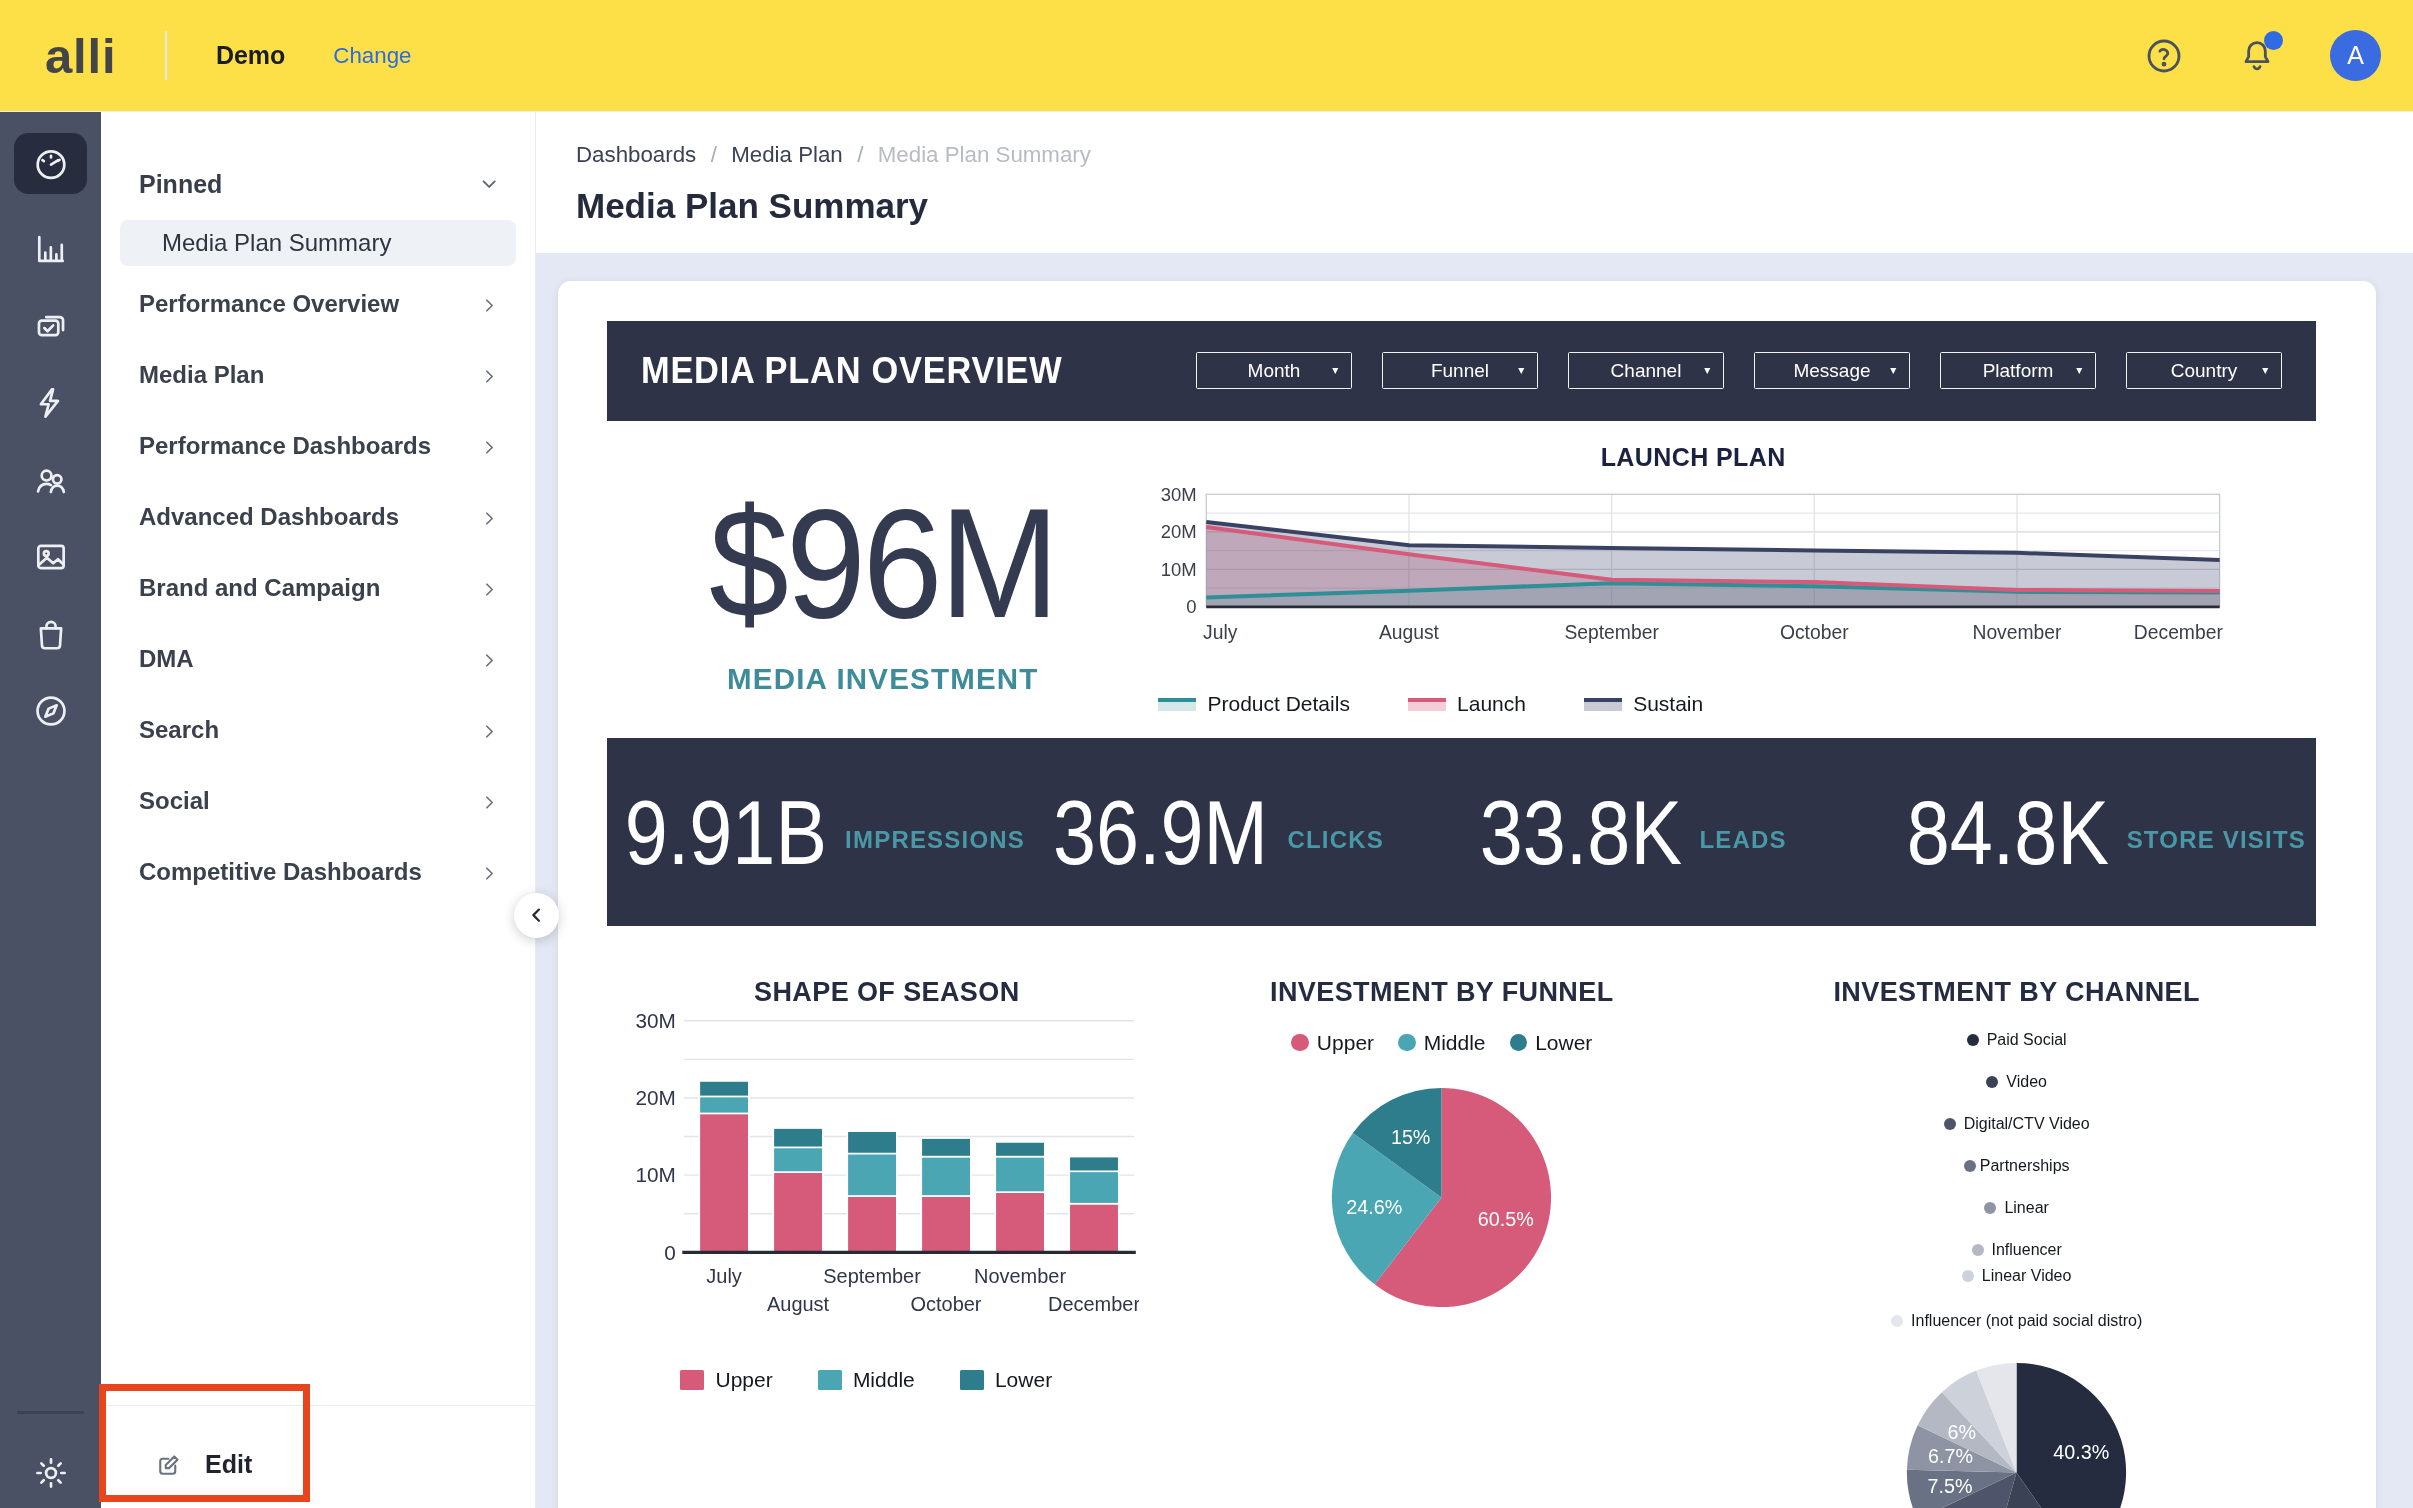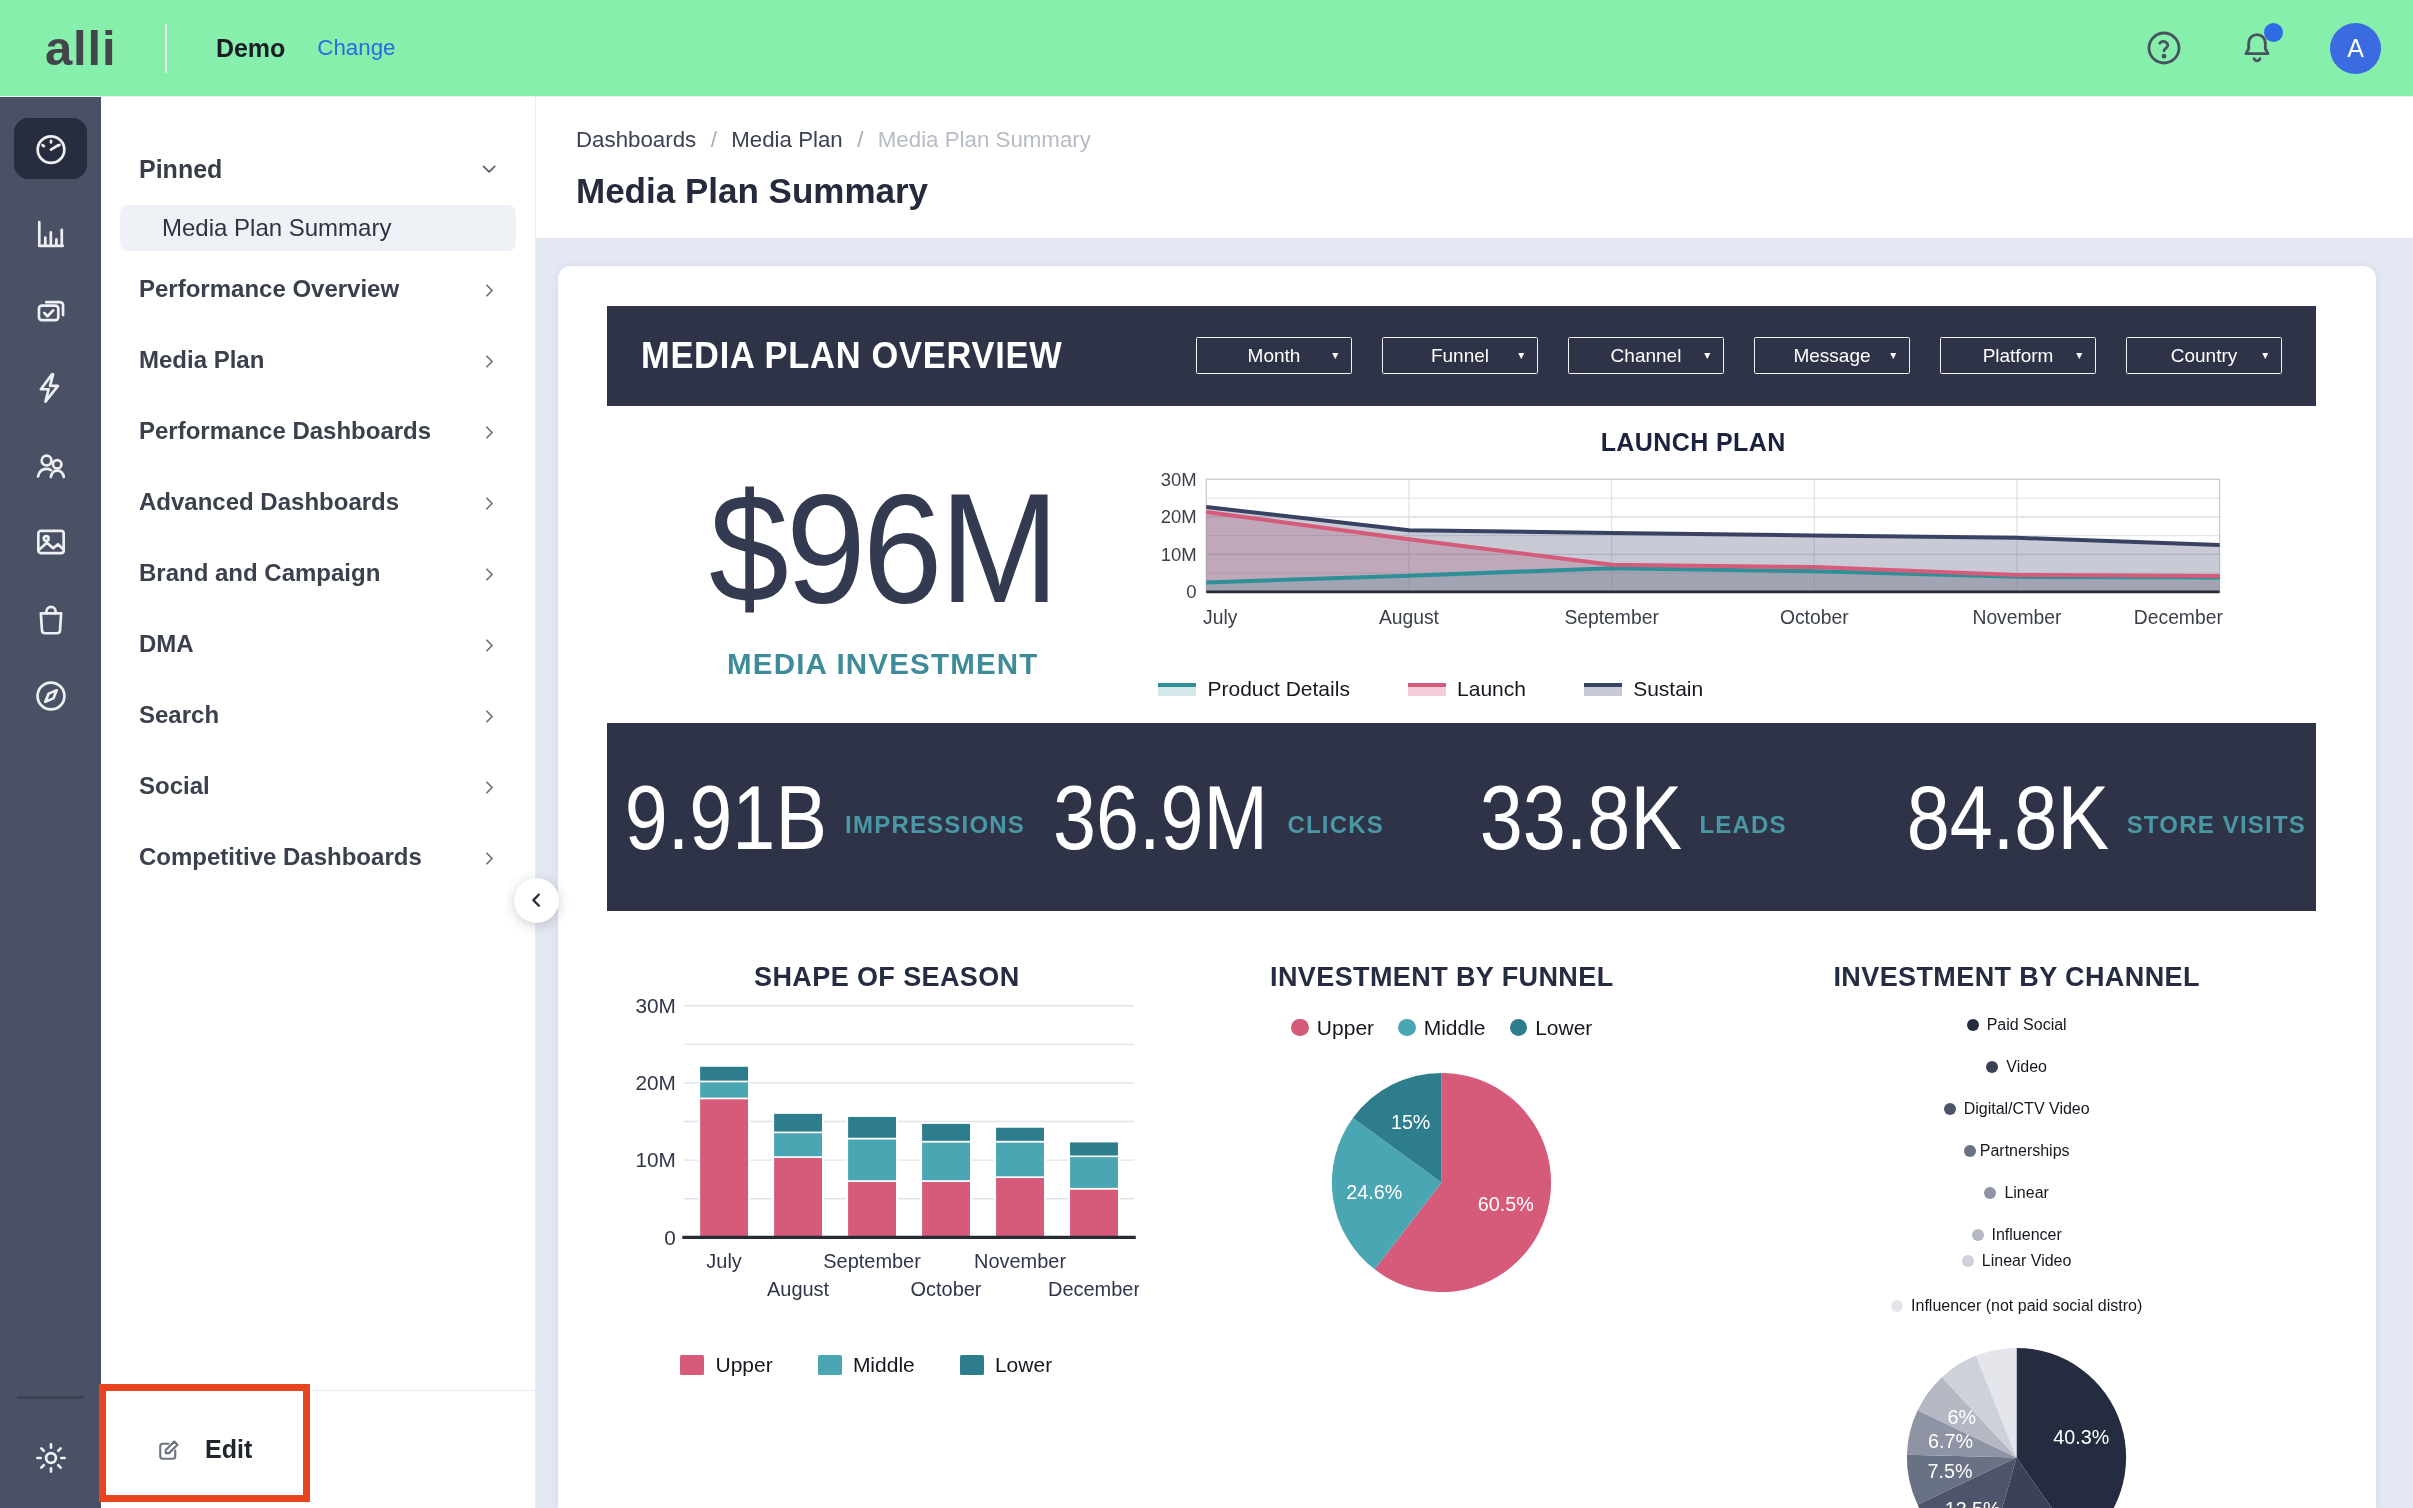--- a/index.html
+++ b/index.html
@@ -1,24 +1,24 @@
 <!DOCTYPE html>
 <html style="font-size:12.8px"><head>
 <meta charset="utf-8">
 <style>
   * { margin:0; padding:0; box-sizing:border-box; }
   html,body { width:2413px; height:1508px; overflow:hidden; background:#fff;
     font-family:"Liberation Sans", sans-serif; -webkit-font-smoothing:antialiased; }
 
   
-  .topbar { height:97px; background:#86efac; border-bottom:1.6px solid #ECEDF1;
+  .topbar { height:112px; background:#fde047; border-bottom:1.6px solid #ECEDF1;
     display:flex; align-items:center; padding-left:45px; position:relative; z-index:20; }
   .logo { font-size:49px; font-weight:700; color:#43454B; letter-spacing:0.8px; }
   .v-divider { width:1.6px; height:49px; background:#E4E5E9; margin:0 49px; }
-  .ws-name { font-size:25px; font-weight:700; color:#1A1D26; margin-right:32px; }
+  .ws-name { font-size:25px; font-weight:700; color:#1A1D26; margin-right:48px; }
   .change-link { font-size:22.3px; color:#2A6BE2; font-weight:500; cursor:pointer; }
   .top-actions { margin-left:auto; display:flex; align-items:center; gap:53px; padding-right:32px; }
   .icon-btn { width:40px; height:40px; color:#4A515F; position:relative; }
   .icon-btn svg { width:100%; height:100%; }
   .bell-badge { position:absolute; top:-4.8px; right:-6.4px; width:19px; height:19px;
     border-radius:50%; background:#2E6BE4; }
   .avatar { width:51px; height:51px; border-radius:50%; background:#3A6BE0; color:#fff;
     display:flex; align-items:center; justify-content:center; font-size:25px; }
 
   

